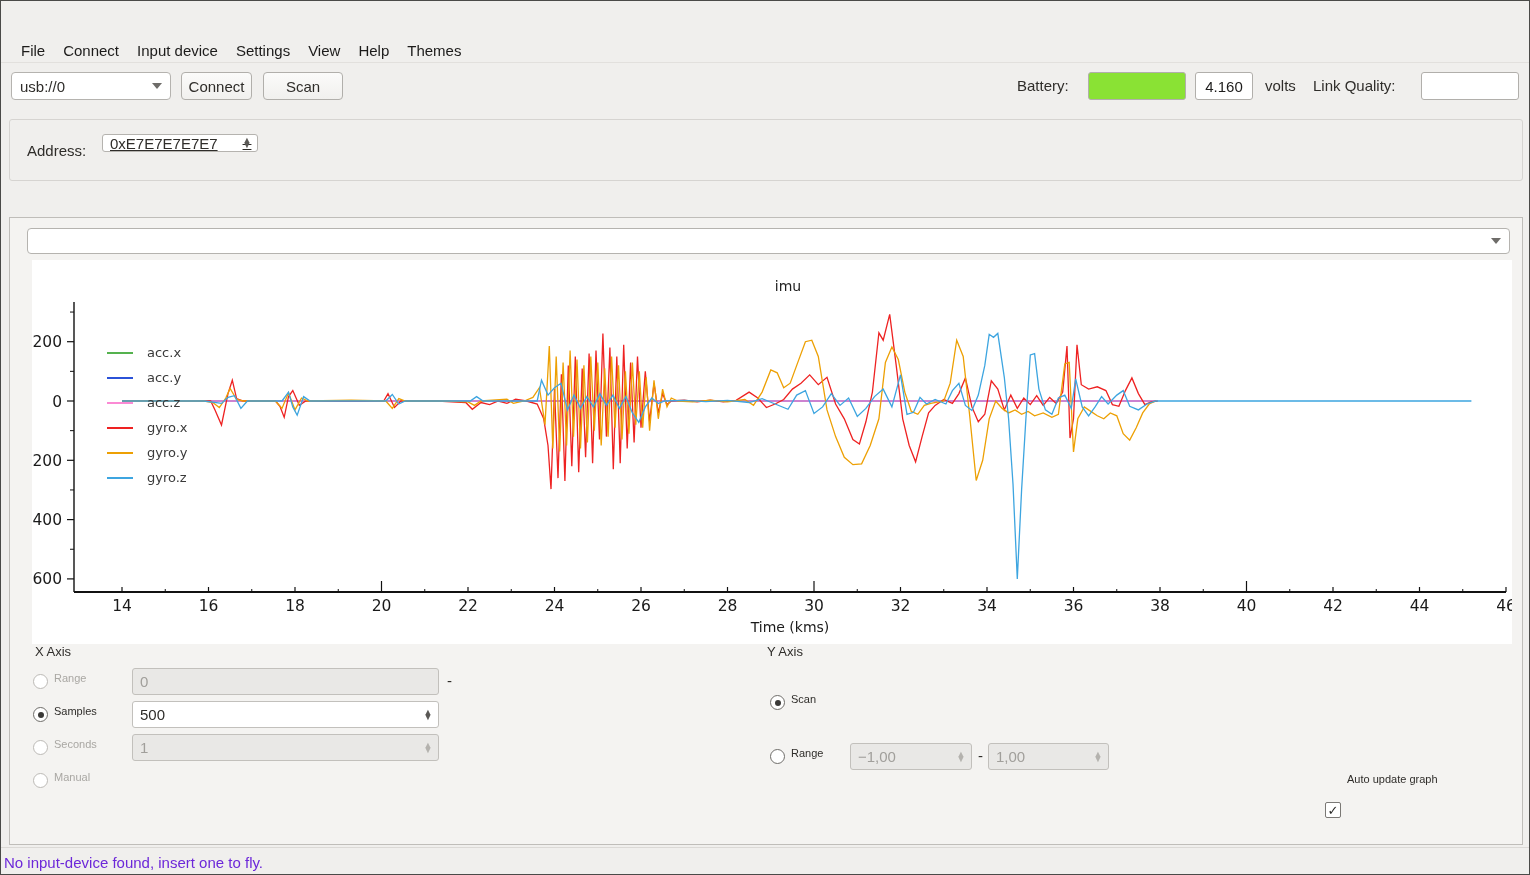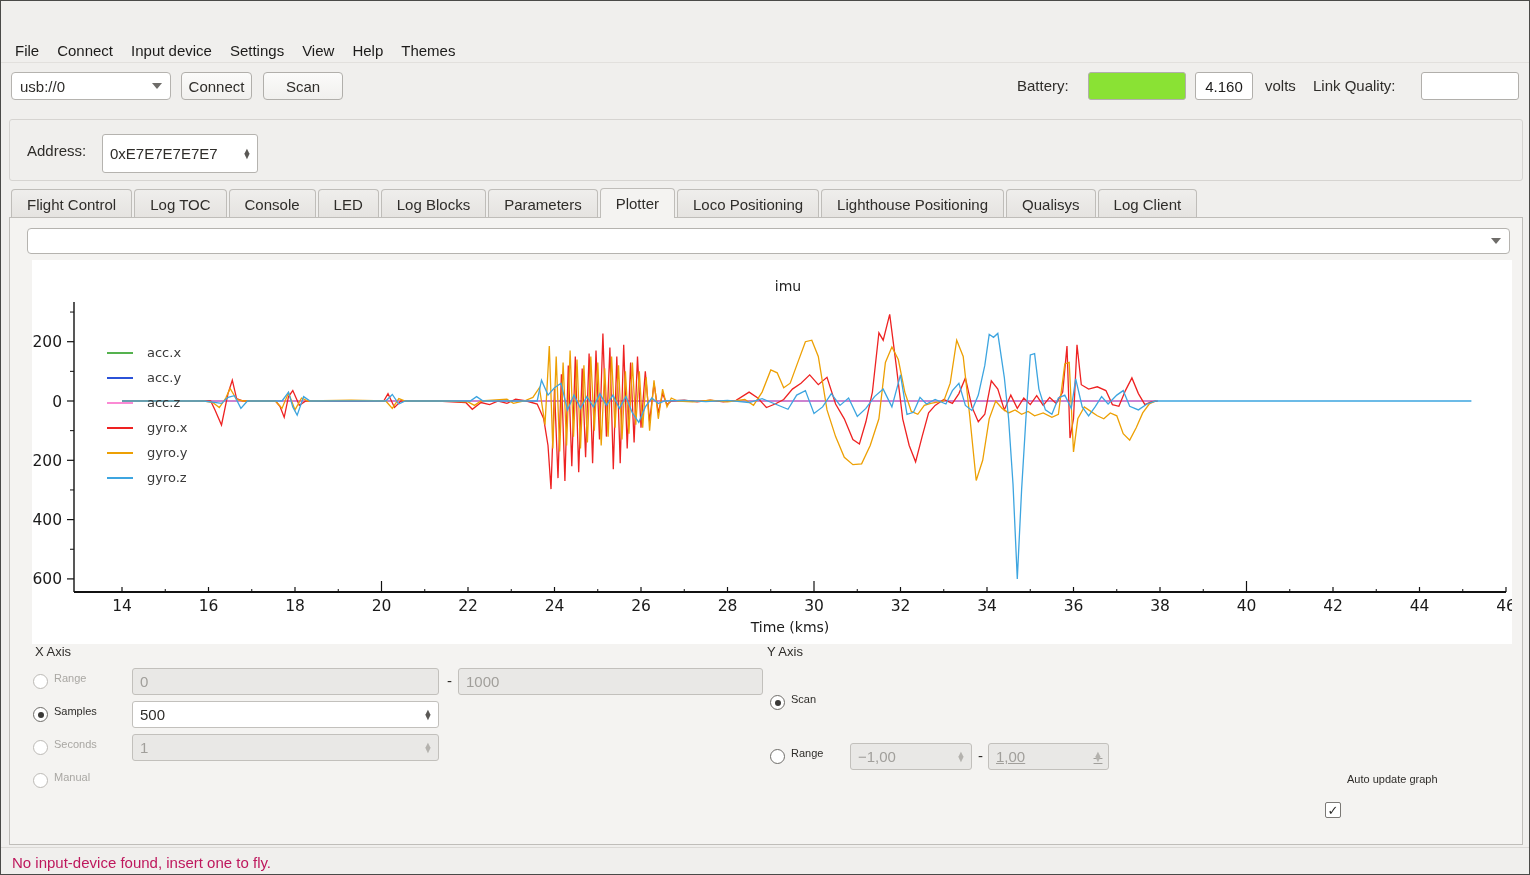--- a/index.html
+++ b/index.html
@@ -17,21 +17,21 @@
   .minbtn { width:14px; height:2px; background:#e6e6e6; }
   .maxbtn { width:12px; height:12px; border:1.5px solid #e6e6e6; position:relative; }
   .maxbtn:before { content:""; position:absolute; left:2px; top:-5px; width:9px; height:9px;
                    border-top:1.5px solid #e6e6e6; border-right:1.5px solid #e6e6e6; }
   .closebtn { width:27px; height:27px; border-radius:50%; background:#e9541f;
               display:flex; align-items:center; justify-content:center;
               color:#fff; font-size:14px; line-height:1; }
 
   
   #menubar { position:absolute; left:0; top:38px; width:100%; height:24px;
-             background:#f0efed; display:flex; align-items:center; padding-left:5px;
+             background:#f0efed; display:flex; align-items:center; padding-left:11px;
              border-bottom:1px solid #e2e0dd; }
   .menu-item { font-size:15px; color:#1c1b1a; padding:0 9px; cursor:default; }
 
   
   #toolbar { position:absolute; left:0; top:63px; width:100%; height:47px; }
   .combo { background:#fff; border:1px solid #b5b3af; border-radius:4px;
            font-size:15px; color:#2f2d2a; display:flex; align-items:center; padding:0 8px; }
   .combo .arrow { margin-left:auto; width:0; height:0; border-left:5px solid transparent;
                   border-right:5px solid transparent; border-top:6px solid #6e6c69; }
   .btn { background:linear-gradient(#fbfbfa,#f1f0ee); border:1px solid #b1afab; border-radius:4px;
@@ -54,21 +54,21 @@
   
   #address-group { position:absolute; left:8px; top:118px; width:1514px; height:62px;
                    border:1px solid #d6d4d1; border-radius:3px; }
   #address-label { position:absolute; left:17px; top:22px; font-size:15px; color:#2f2d2a; }
   .spinbox { background:#fff; border:1px solid #b5b3af; border-radius:3px;
              display:flex; align-items:center; font-size:15px; color:#2f2d2a; }
   .spinbox .val { padding-left:7px; flex:1; }
   .spin { display:flex; flex-direction:column; align-items:center; justify-content:center;
           width:18px; line-height:0.55; font-size:9px; color:#5a5855; padding-right:2px; }
   .spin span { cursor:default; }
-  #address-spin { position:absolute; left:92px; top:14px; width:156px; height:39px; }
+  #address-spin { position:absolute; left:92px; top:14px; width:156px; height:18px;text-decoration:underline; }
 
   
   #tabbar { position:absolute; left:10px; top:188px; height:29px; display:flex; }
   .tab { height:29px; padding:0 15px; display:flex; align-items:center; font-size:15px; color:#2f2d2a;
          background:linear-gradient(#efeeec,#e5e3e0); border:1px solid #bfbdb9; border-bottom:none;
          border-radius:4px 4px 0 0; margin-right:2px; position:relative; }
   .tab.active { background:#f4f3f1; z-index:3; height:30px; margin-top:-1px; }
 
   
   #panel { position:absolute; left:8px; top:216px; width:1514px; height:628px;
@@ -99,21 +99,21 @@
   .field.dis { background:#e9e8e6; color:#a19f9b; }
   .field.dis .spin { color:#b4b2ae; }
   .dash { position:absolute; font-size:15px; color:#2f2d2a; }
   .checkbox { position:absolute; width:16px; height:16px; background:#fff;
               border:1px solid #7a7875; border-radius:2px; display:flex; align-items:center;
               justify-content:center; font-size:13px; color:#2a2927; }
 
   
   #statusbar { position:absolute; left:0; top:846px; width:100%; height:29px; background:#f0efed;
                border-top:1px solid #dbd9d6; display:flex; align-items:center; }
-  #status-msg { font-size:15px; color:#be185d; padding-left:11px; }
+  #status-msg { font-size:15px; color:#6d28d9; padding-left:3px; }
 </style>
 </head>
 <body>
 
 <div id="app">
 
 
   <div id="menubar">
       <div class="menu-item">File</div>
       <div class="menu-item">Connect</div>
@@ -143,33 +143,20 @@
     <span id="address-label">Address:</span>
     <div class="spinbox" id="address-spin">
       <span class="val">0xE7E7E7E7E7</span>
       <span class="spin">
           <span>▲</span>
           <span>▼</span>
         </span>
     </div>
   </div>
 
-  <div id="tabbar">
-      <div class="tab">Flight Control</div>
-      <div class="tab">Log TOC</div>
-      <div class="tab">Console</div>
-      <div class="tab">LED</div>
-      <div class="tab">Log Blocks</div>
-      <div class="tab">Parameters</div>
-      <div class="tab active">Plotter</div>
-      <div class="tab">Loco Positioning</div>
-      <div class="tab">Lighthouse Positioning</div>
-      <div class="tab">Qualisys</div>
-      <div class="tab">Log Client</div>
-    </div>
 
   <div id="panel">
 
     <div class="combo" id="plot-select">
       <span></span>
       <span class="arrow"></span>
     </div>
 
     <div id="plot">
       <div id="plot-title">imu</div>
@@ -278,23 +265,20 @@
     </div>
 
     <div class="group-title" style="left:25px; top:426px;">X Axis</div>
 
     <div class="radio dis" style="left:23px; top:456px;"></div>
     <div class="ctl-label dis" style="left:44px; top:454px;">Range</div>
     <div class="field dis" style="left:122px; top:450px; width:307px; height:27px;">
       <span class="val">0</span>
     </div>
     <div class="dash" style="left:437px; top:454px;">-</div>
-    <div class="field dis" style="left:448px; top:450px; width:305px; height:27px;">
-      <span class="val">1000</span>
-    </div>
 
     <div class="radio sel" style="left:23px; top:489px;"></div>
     <div class="ctl-label" style="left:44px; top:487px;">Samples</div>
     <div class="field" style="left:122px; top:483px; width:307px; height:27px;">
       <span class="val">500</span>
       <span class="spin">
           <span>▲</span>
           <span>▼</span>
         </span>
     </div>
@@ -320,21 +304,21 @@
     <div class="radio" style="left:760px; top:531px;"></div>
     <div class="ctl-label" style="left:781px; top:529px;">Range</div>
     <div class="field dis" style="left:840px; top:525px; width:122px; height:27px;">
       <span class="val">−1,00</span>
       <span class="spin">
           <span>▲</span>
           <span>▼</span>
         </span>
     </div>
     <div class="dash" style="left:968px; top:529px;">-</div>
-    <div class="field dis" style="left:978px; top:525px; width:121px; height:27px;text-decoration:underline;">
+    <div class="field dis" style="left:978px; top:525px; width:121px; height:27px;">
       <span class="val">1,00</span>
       <span class="spin">
           <span>▲</span>
           <span>▼</span>
         </span>
     </div>
 
     <div class="checkbox" style="left:1315px; top:584px;">✓</div>
     <div class="ctl-label" style="left:1337px; top:555px;">Auto update graph</div>
   </div>

